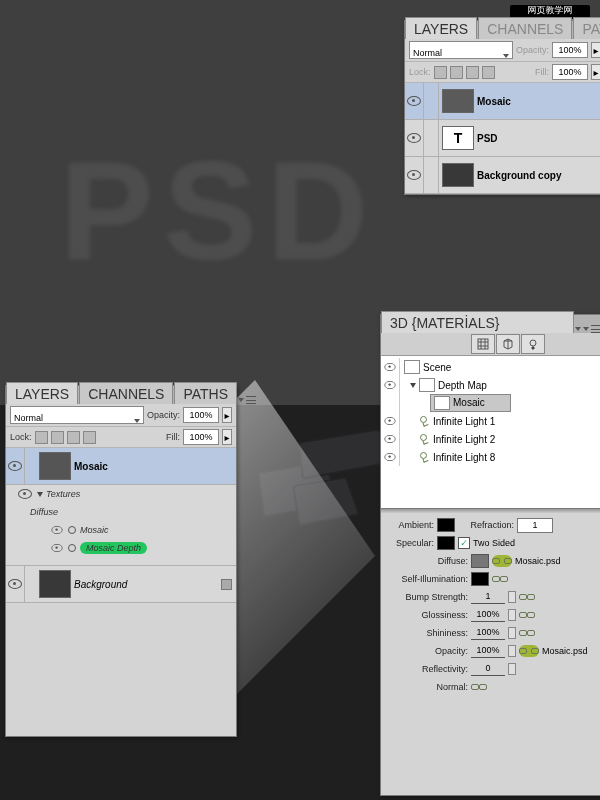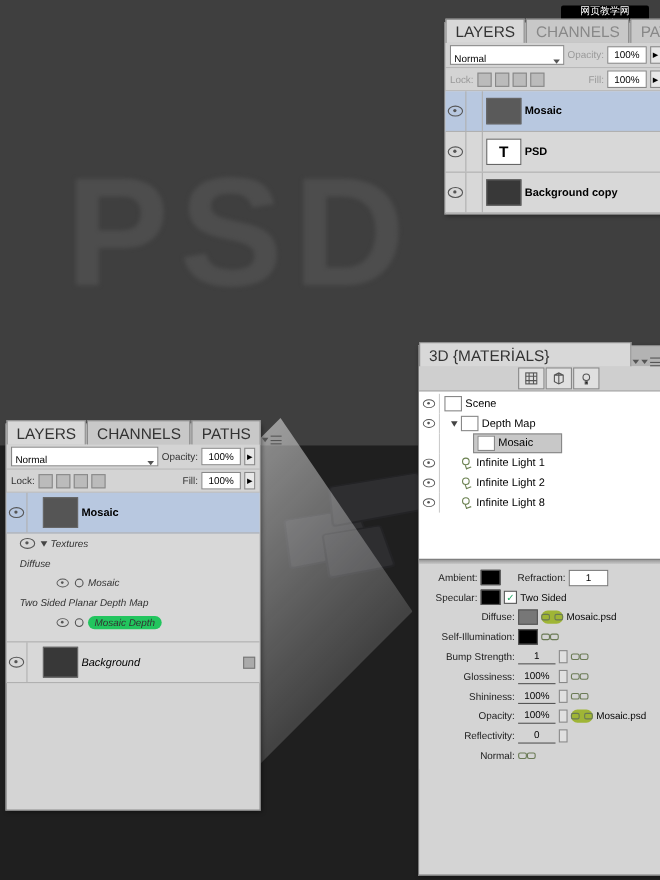--- a/index.html
+++ b/index.html
@@ -32,21 +32,21 @@
 .eye-col{width:18px;display:flex;align-items:center;justify-content:center;border-right:1px solid #b0b0b0;height:100%}
 .eye{width:12px;height:8px;border:1px solid #555;border-radius:50%;position:relative}
 .eye::after{content:'';position:absolute;width:3px;height:3px;background:#555;border-radius:50%;top:2px;left:4px}
 .link-col{width:14px;border-right:1px solid #b0b0b0;height:100%}
 .thumb{width:30px;height:26px;background:#4a4a4a;border:1px solid #666;margin:0 3px}
 .thumb.small{width:26px;height:18px}
 .thumb.text{background:#fff;display:flex;align-items:center;justify-content:center;font-size:14px;font-weight:bold}
 .layer-name{font-size:10px;font-weight:bold;flex:1}
 .layer-name.normal{font-weight:normal}
 .indent{padding-left:10px}
-.indent2{padding-left:12px}
+.indent2{padding-left:24px}
 .indent3{padding-left:44px}
 .sub-item{display:flex;align-items:center;height:18px;font-size:9px;font-style:italic;color:#333}
 .bullet{width:6px;height:6px;border:1px solid #555;border-radius:50%;margin:0 4px}
 .highlight{background:#22c55e;border-radius:8px;padding:1px 6px}
 .lock-mini{width:9px;height:9px;background:#aaa;border:1px solid #777;margin-right:4px}
 
 
 #panel-sm{right:-6px;top:20px;width:200px}
 #panel-sm .thumb{width:30px;height:22px}
 
@@ -227,23 +227,20 @@
     <div class="sub-item indent2">
       <span>Diffuse</span>
     </div>
     <div class="sub-item indent3">
       <div class="eye-col" style="border:none;width:14px">
           <span class="eye" style="transform:scale(.8)"></span>
         </div>
       <span class="bullet"></span>
       <span>Mosaic</span>
     </div>
-    <div class="sub-item indent2">
-      <span>Two Sided Planar Depth Map</span>
-    </div>
     <div class="sub-item indent3">
       <div class="eye-col" style="border:none;width:14px">
           <span class="eye" style="transform:scale(.8)"></span>
         </div>
       <span class="bullet"></span>
       <span class="highlight"><span>Mosaic Depth</span></span>
     </div>
     <div style="height:8px;border-bottom:1px solid #b0b0b0"></div>
     <div class="layer-item tall">
       <div class="eye-col">

